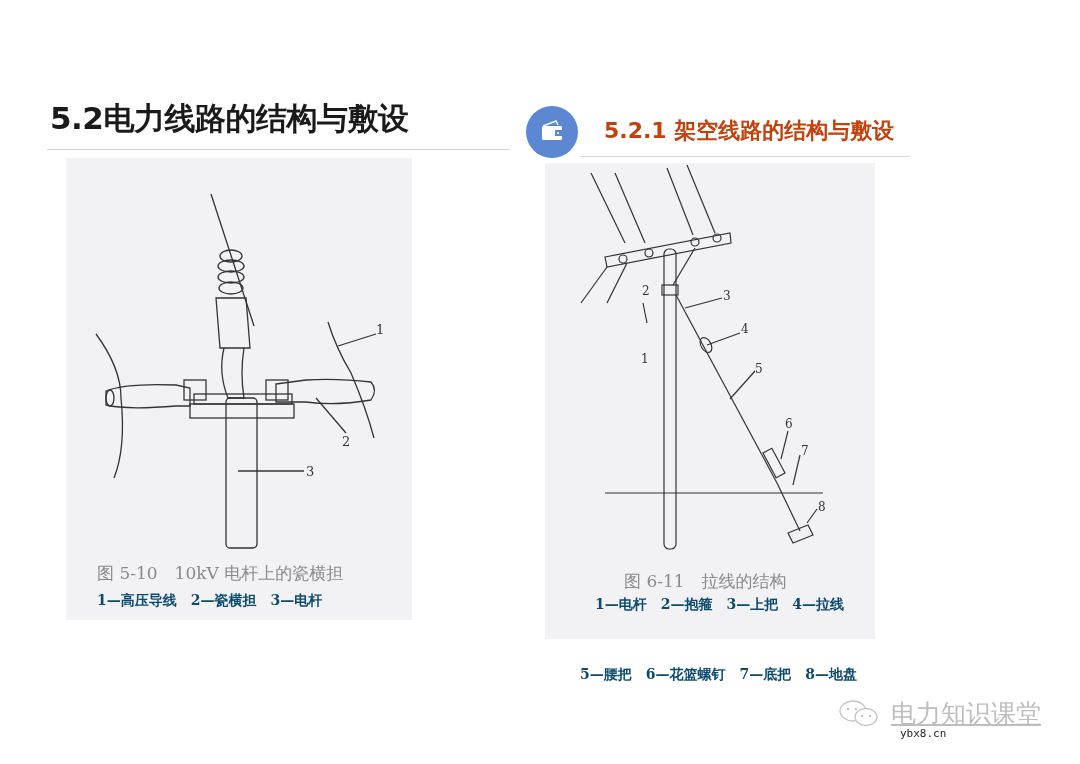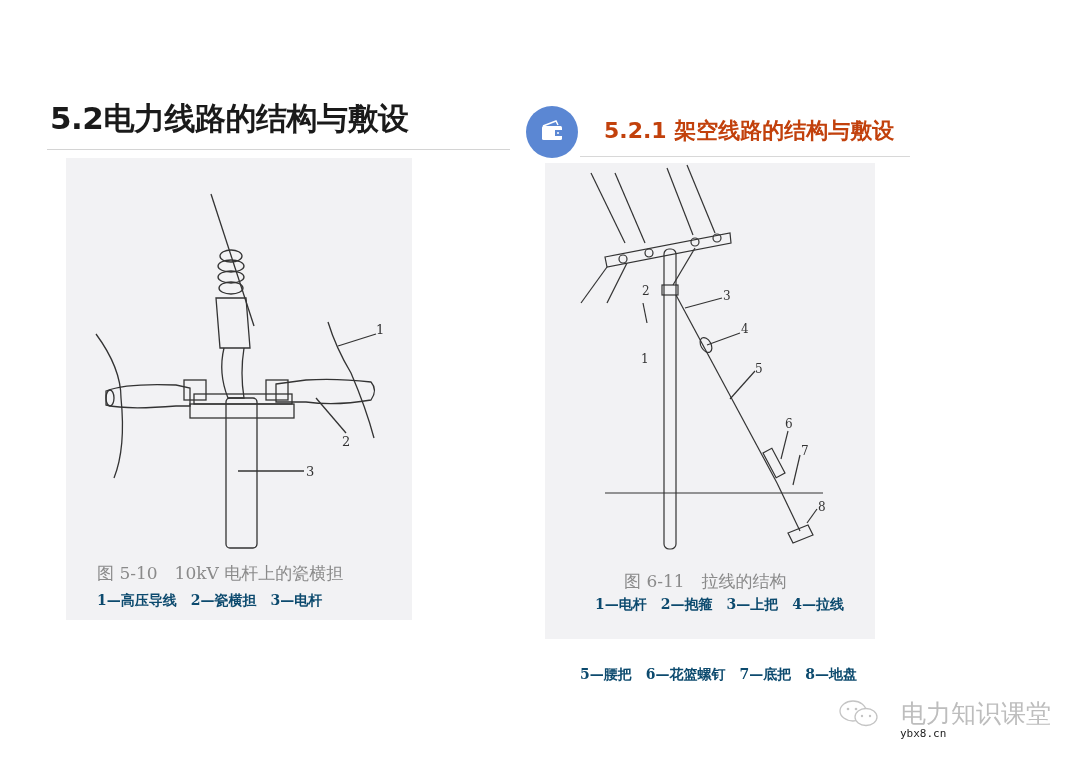--- a/index.html
+++ b/index.html
@@ -8,21 +8,21 @@
   .main-title { left:50px; top:98px; font-size:31px; font-weight:bold; color:#1a1a1a; letter-spacing:-0.5px; white-space:nowrap; }
   .rule-left { left:47px; top:149px; width:463px; height:1px; background:#d4d4d4; }
   .badge { left:526px; top:106px; width:52px; height:52px; border-radius:50%; background:#5b87d3; }
   .sub-title { left:604px; top:116px; font-size:22px; font-weight:bold; color:#c2410c; white-space:nowrap; }
   .rule-right { left:580px; top:156px; width:330px; height:1px; background:#d8d8d8; }
   .fig { background:#f2f2f4; }
   .fig-left { left:66px; top:158px; width:346px; height:462px; }
   .fig-right { left:545px; top:163px; width:330px; height:476px; }
   .cap { color:#8a8a8a; font-family:"DejaVu Serif", serif; white-space:nowrap; font-size:17px; }
   .leg { color:#0c4a6e; font-family:"DejaVu Serif", serif; font-weight:bold; white-space:nowrap; font-size:14px; }
-  .wm { left:838px; top:697px; color:#bdbdbd; font-size:25px; white-space:nowrap; display:flex; align-items:center; gap:21px; }
+  .wm { left:838px; top:697px; color:#bdbdbd; font-size:25px; white-space:nowrap; display:flex; align-items:center; gap:11px;text-decoration:underline; }
   .wm-url { left:900px; top:727px; font-family:"DejaVu Sans Mono", monospace; font-size:11px; color:#222; }
   svg text { font-family:"DejaVu Serif", serif; }
 </style>
 </head>
 <body>
 
 <div class="abs main-title">5.2电力线路的结构与敷设</div>
 <div class="abs rule-left"></div>
 
 <div class="abs badge">

